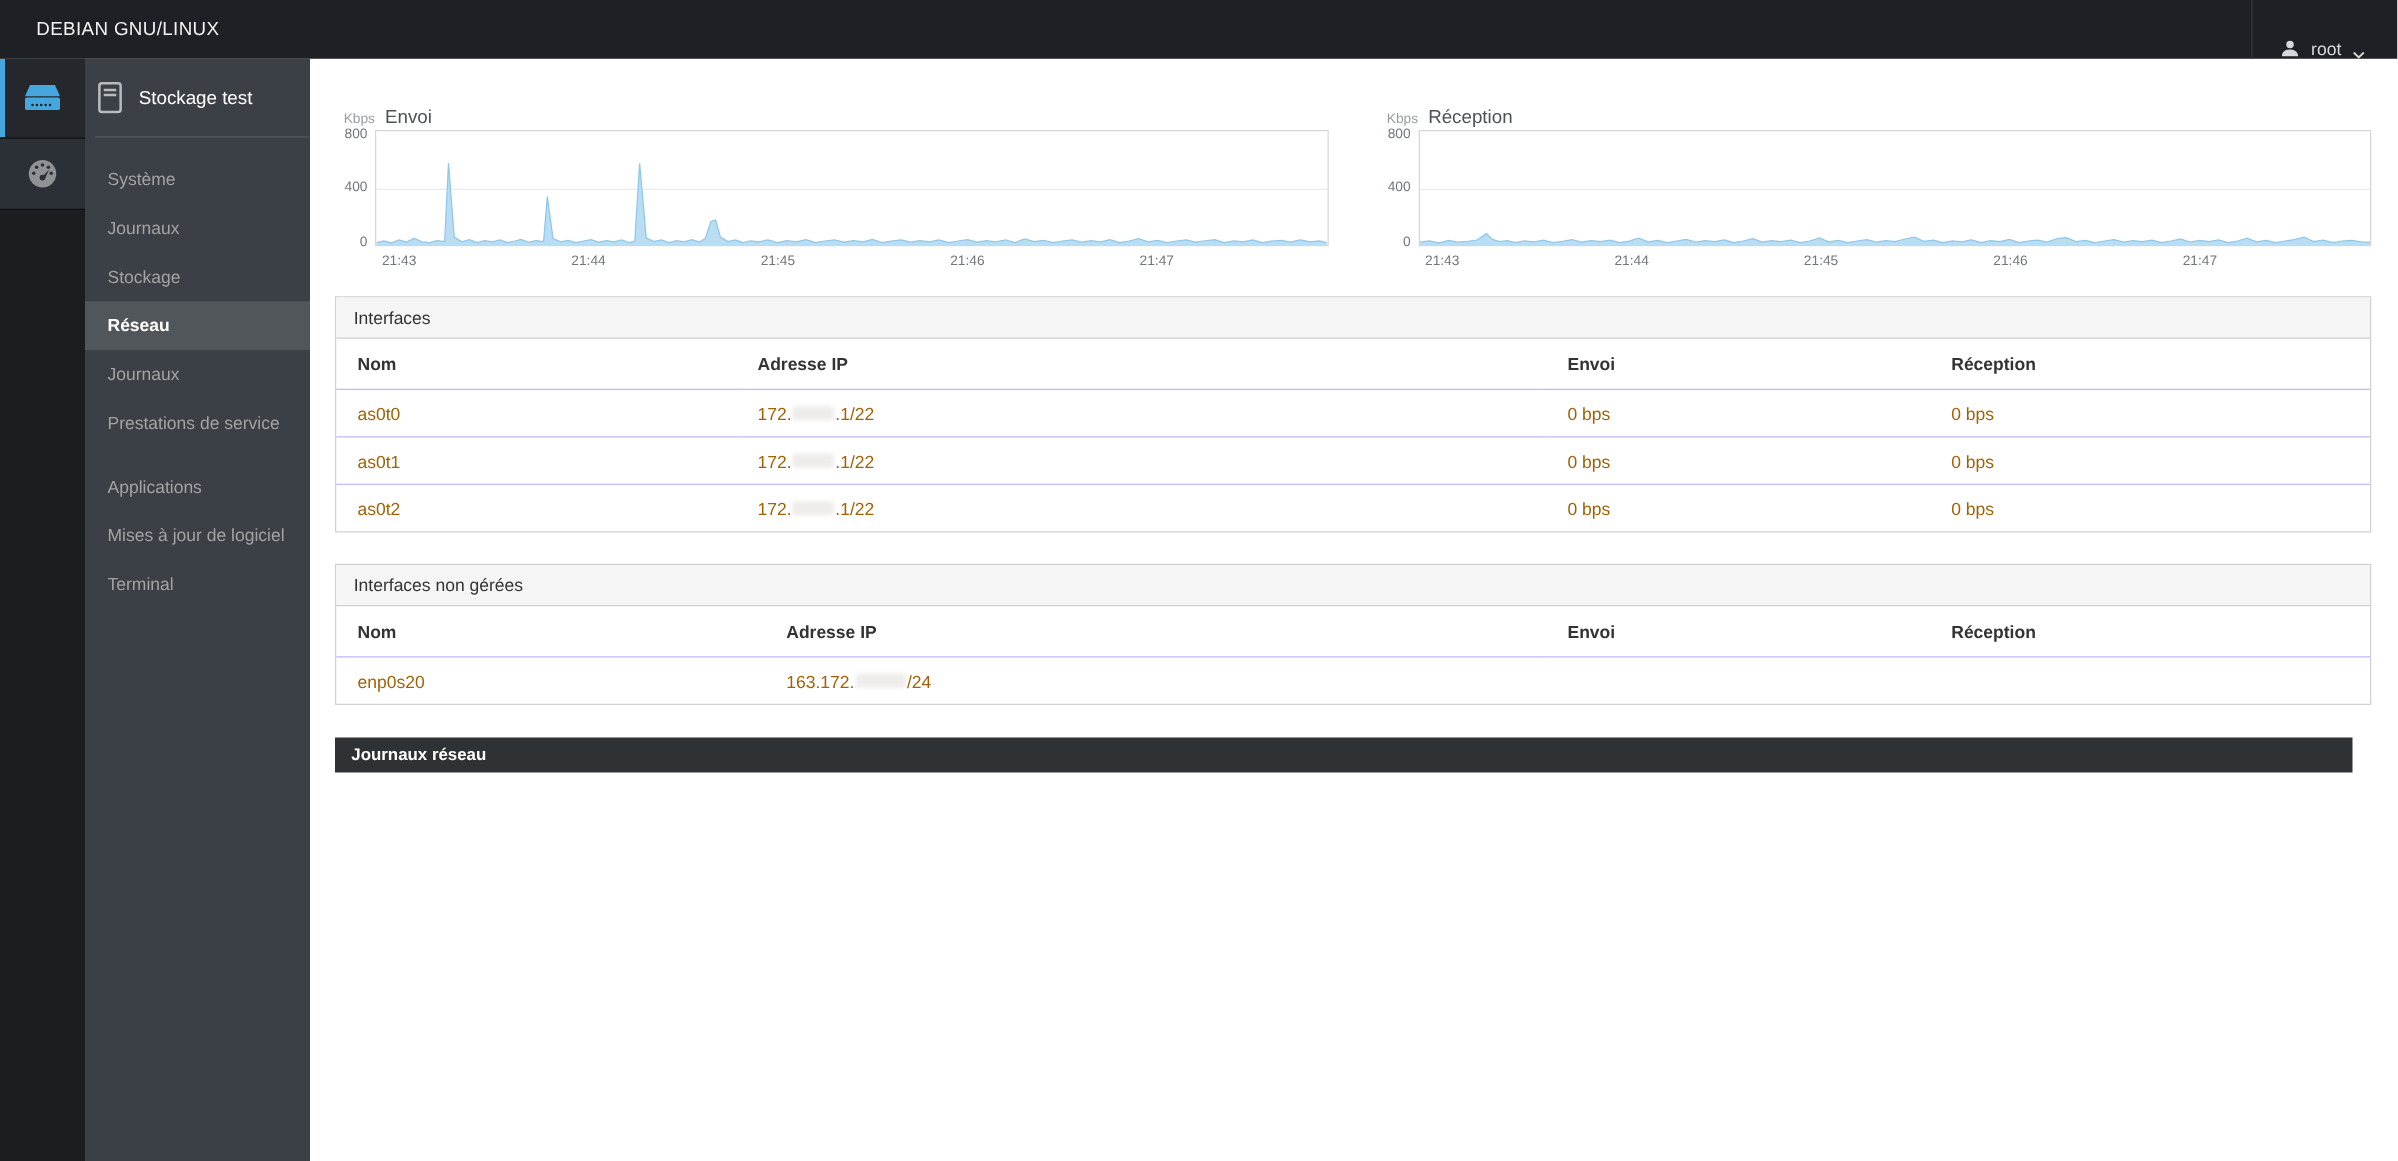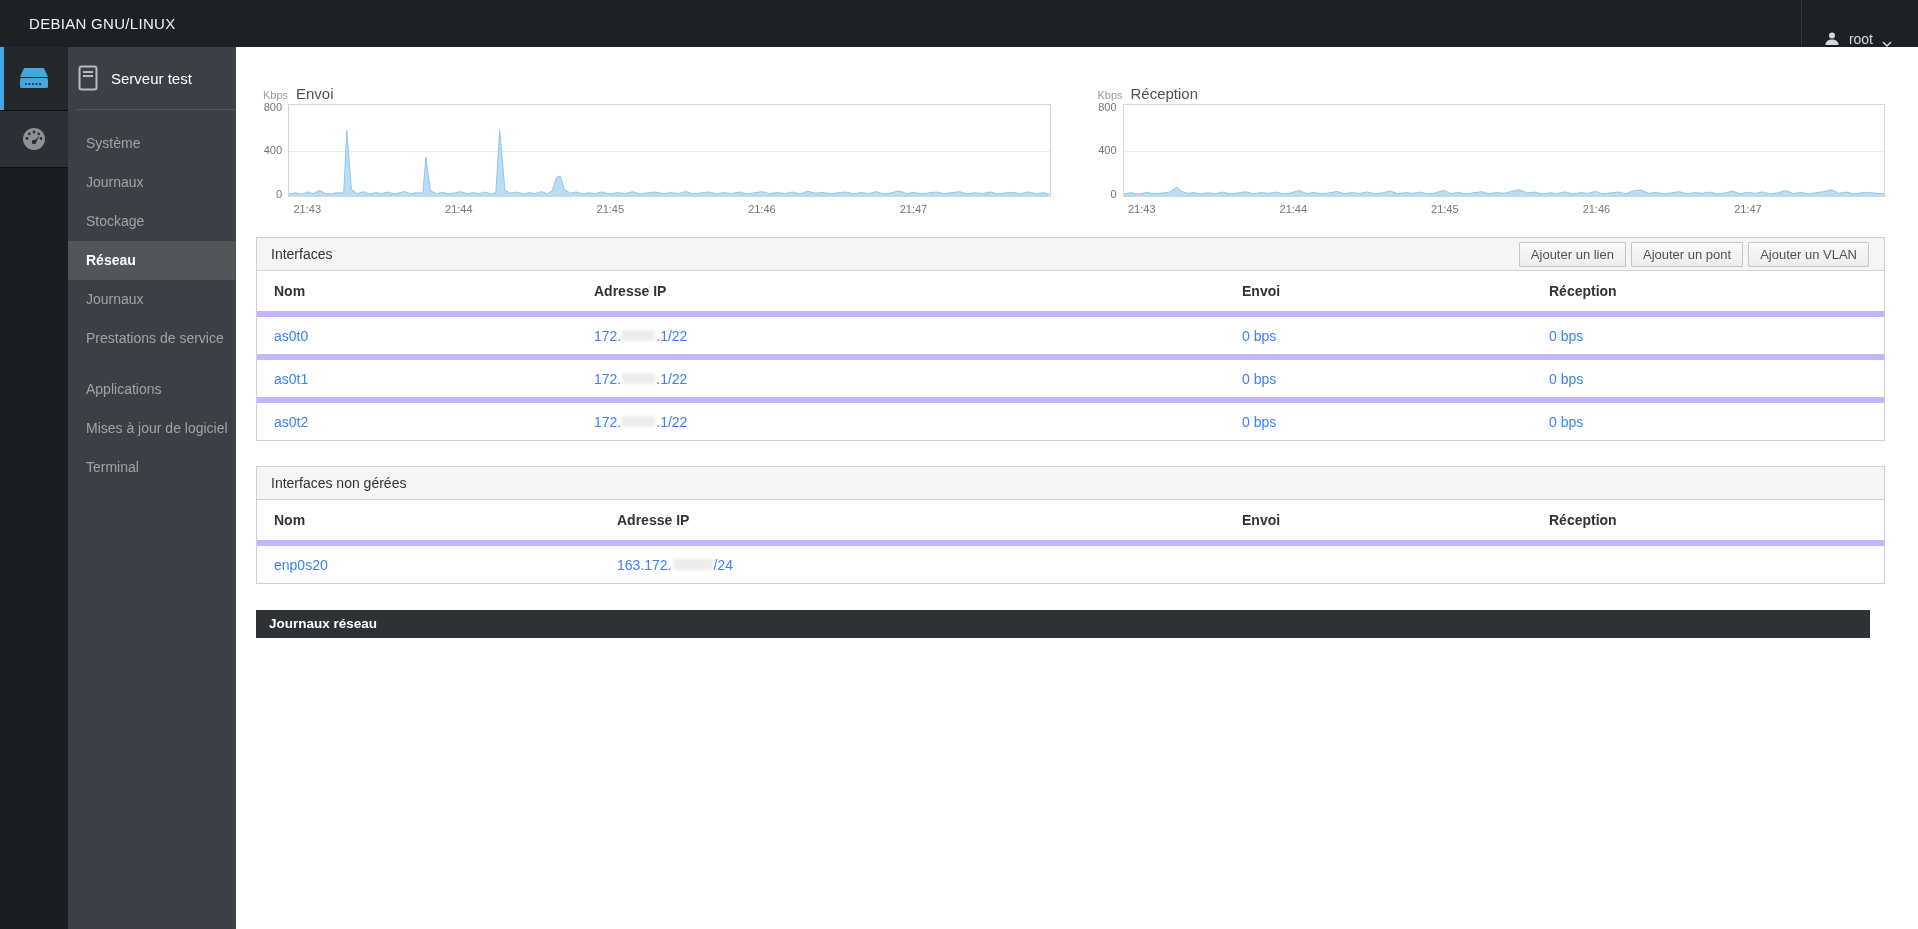--- a/index.html
+++ b/index.html
@@ -23,21 +23,21 @@
   
   .sidebar{position:absolute;top:47px;left:68px;width:180px;height:882px;background:#3b4046}
   .sb-head{height:62px;display:flex;align-items:center;gap:13px;padding-left:10px;color:#fff;font-size:15px;cursor:default}
   .sb-divider{height:1px;background:#54585d;margin-left:8px}
   .nav{padding-top:14px}
   .nav-item{height:39px;line-height:39px;padding-left:18px;font-size:14px;color:#a3a3a3;cursor:pointer}
   .nav-item.selected{background:#51565b;color:#fff;font-weight:700}
   .nav-item.group-start{margin-top:12px}
 
   
-  .content{position:absolute;top:47px;left:236px;width:1670px;height:882px;background:#fff;overflow:hidden}
+  .content{position:absolute;top:47px;left:248px;width:1670px;height:882px;background:#fff;overflow:hidden}
 
   
   .charts-row{display:flex;gap:40px;margin:38px 21px 0 20px}
   .chart-block{width:795px}
   .chart-head{display:flex;align-items:baseline;height:19px}
   .chart-ylabel{width:32px;text-align:right;padding-right:5px;font-size:11px;color:#9a9da0}
   .chart-title{font-size:15px;color:#4d5258;margin-left:3px}
   .chart-body{display:flex}
   .yaxis{width:32px;position:relative;font-size:11px;color:#72767b}
   .yaxis span{position:absolute;right:6px}
@@ -54,21 +54,21 @@
   .panel.second{margin-top:25px}
   .panel-head{background:#f5f5f5;border-bottom:1px solid #d1d1d1;display:flex;
               justify-content:space-between;align-items:center;height:32px;padding:0 15px 0 14px}
   .panel-title{font-size:14px;color:#333}
   .btns{display:flex;gap:5px}
   .btn{font-family:inherit;font-size:13px;color:#4d5258;
        background:linear-gradient(to bottom,#fafafa 0%,#ededed 100%);
        border:1px solid #c5c5c5;padding:4px 11px;cursor:pointer;border-radius:1px}
   table{width:100%;border-collapse:collapse;table-layout:fixed}
   th{text-align:left;font-size:14px;color:#333;font-weight:700;height:40px;padding:0 0 0 17px}
-  td{height:37px;border-top:6px solid #c4b5fd;font-size:14px;color:#3b82f6;padding:0 0 0 17px}
+  td{height:37px;border-top:1px solid #c4b5fd;font-size:14px;color:#a16207;padding:0 0 0 17px}
   .redact{display:inline-block;width:33px;height:11px;background:#cfc9c2;opacity:.35;
           border-radius:2px;filter:blur(1.5px);vertical-align:baseline;margin:0 1px}
   .redact.wide{width:40px}
 
   
   .logsbar{margin:26px 36px 0 20px;height:28px;line-height:28px;background:#2e3235;
            color:#fff;font-size:13.5px;font-weight:600;padding-left:13px}
 </style>
 </head>
 <body>
@@ -117,21 +117,21 @@
   </div>
 </div>
 
 <div class="sidebar">
   <div class="sb-head">
     <svg width="20" height="26" viewBox="0 0 20 26">
       <rect x="1.5" y="1.5" width="17" height="23" rx="2" fill="none" stroke="#b9bcbf" stroke-width="2"></rect>
       <line x1="5" y1="7" x2="15" y2="7" stroke="#b9bcbf" stroke-width="2"></line>
       <line x1="5" y1="11" x2="15" y2="11" stroke="#b9bcbf" stroke-width="2"></line>
     </svg>
-    <span>Serveur test</span>
+    <span>Stockage test</span>
   </div>
   <div class="sb-divider"></div>
   <div class="nav" id="nav">
       <div class="nav-item">Système</div>
       <div class="nav-item">Journaux</div>
       <div class="nav-item">Stockage</div>
       <div class="nav-item selected">Réseau</div>
       <div class="nav-item">Journaux</div>
       <div class="nav-item">Prestations de service</div>
       <div class="nav-item group-start">Applications</div>
@@ -196,25 +196,20 @@
           <span style="left: 42.2%;">21:45</span>
           <span style="left: 62.1%;">21:46</span>
           <span style="left: 82%;">21:47</span>
         </div>
     </div>
   </div>
 
   <div class="panel first">
     <div class="panel-head">
       <span class="panel-title">Interfaces</span>
-      <span class="btns" id="iface-btns">
-          <button class="btn">Ajouter un lien</button>
-          <button class="btn">Ajouter un pont</button>
-          <button class="btn">Ajouter un VLAN</button>
-        </span>
     </div>
     <table>
       <colgroup>
           <col style="width:320px">
           <col style="width:648px">
           <col style="width:307px">
           <col>
         </colgroup>
       <thead>
           <tr>

